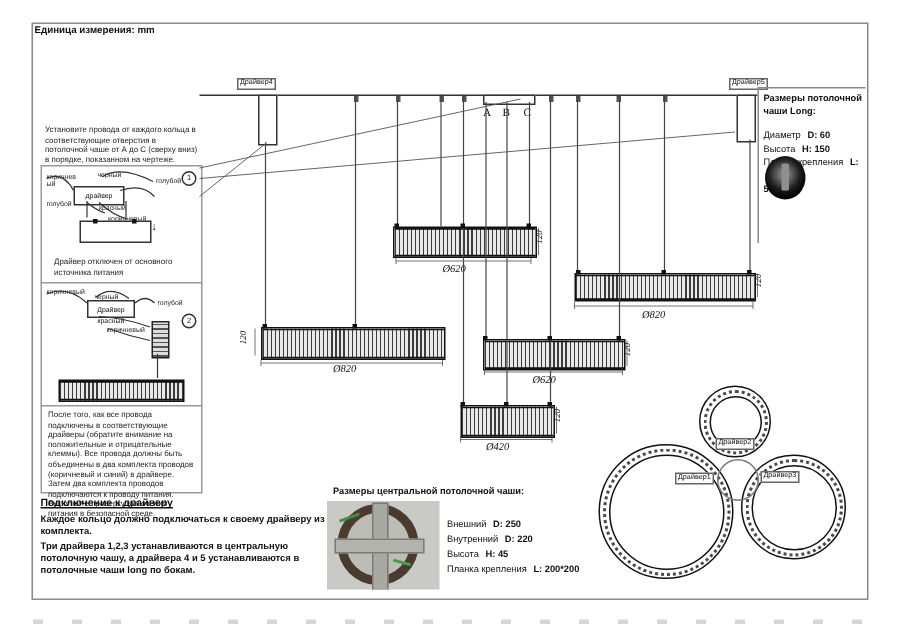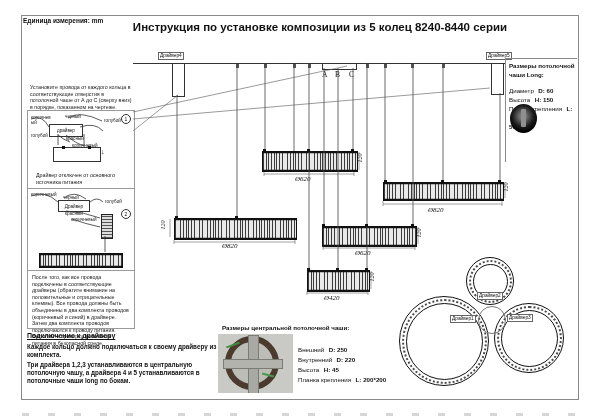--- a/index.html
+++ b/index.html
@@ -66,21 +66,20 @@
     background:repeating-linear-gradient(90deg,#b5b5b5 0 7px,transparent 7px 26px);}
   svg.overlay{position:absolute;left:0;top:0;width:600px;height:418px;pointer-events:none;}
 </style>
 </head>
 <body>
 
 <div id="page">
   <div class="abs" id="frame"></div>
 
   <div class="abs unit">Единица измерения: mm</div>
-  <div class="abs title">Инструкция по установке композиции из 5 колец 8240-8440 серии</div>
 
   <div class="abs p-small" style="left:30px;top:84px;width:102px;">Установите провода от каждого кольца в соответствующие отверстия в потолочной чаше от А до С (сверху вниз) в порядке, показанном на чертеже.</div>
 
   <div class="abs lbox" style="left:27px;top:110px;width:106px;height:78px;">
     <div class="wlabel" style="left:3px;top:5px;width:22px;">коричневый</div>
     <div class="wlabel" style="left:37px;top:3.5px;">черный</div>
     <div class="wlabel" style="left:76px;top:8px;">голубой</div>
     <div class="wlabel" style="left:3px;top:23px;">голубой</div>
     <div class="dbox" style="left:21px;top:13px;width:32px;height:11px;">драйвер</div>
     <div class="wlabel" style="left:38px;top:26px;">красный</div>

